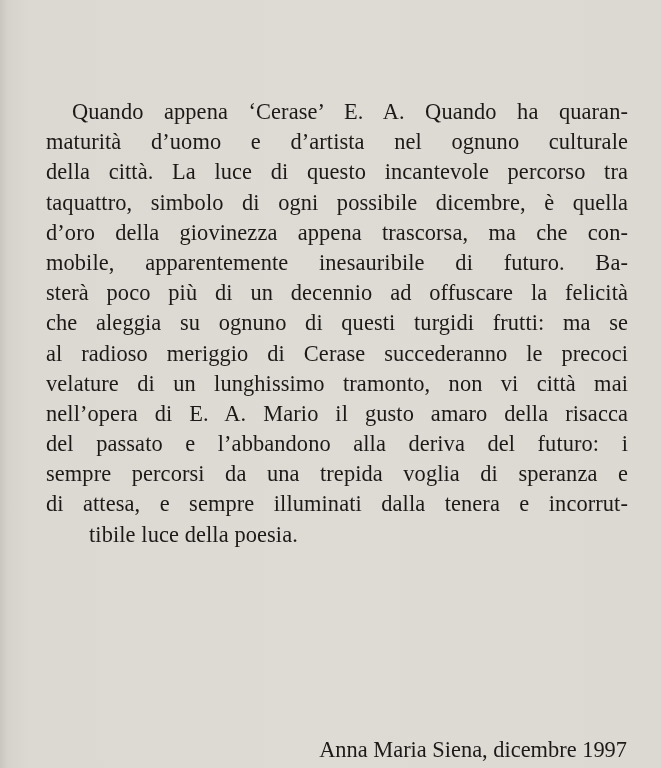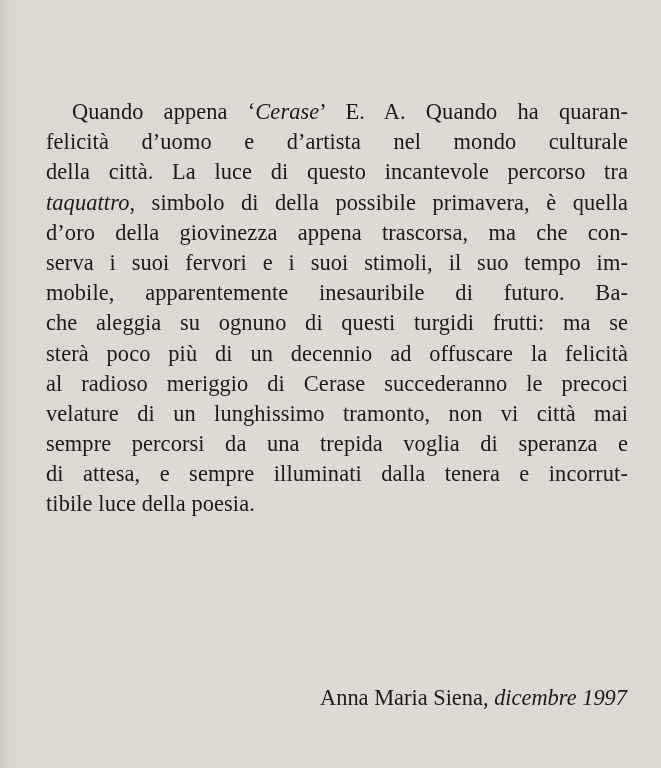--- a/index.html
+++ b/index.html
@@ -40,51 +40,52 @@
       text-align: justify;
       text-align-last: justify;
       letter-spacing: 0.1px;
       font-family: "Liberation Serif", "DejaVu Serif", serif;
     }
     .line.first {
       padding-left: 26px;
     }
     .line.last {
       text-align-last: left;
+      margin-left: 43px;
     }
     .it {
-      font-style: italic;
     }
     .signature {
       position: absolute;
       right: 34px;
-      top: 683px;
+      top: 735px;
       font-size: 22.4px;
       line-height: 30px;
       white-space: nowrap;
       font-family: "Liberation Serif", "DejaVu Serif", serif;
       margin-left: 12px;
     }
   </style>
 </head>
 <body>
 
 <div class="page">
   <div class="text-block" id="text-block">
       <span class="line first"><span>Quando appena ‘</span><span class="it">Cerase</span><span>’ E. A. Quando ha quaran-</span></span>
-      <span class="line"><span>felicità d’uomo e d’artista nel mondo culturale</span></span>
+      <span class="line"><span>maturità d’uomo e d’artista nel ognuno culturale</span></span>
       <span class="line"><span>della città. La luce di questo incantevole percorso tra</span></span>
-      <span class="line"><span class="it">taquattro</span><span>, simbolo di della possibile primavera, è quella</span></span>
+      <span class="line"><span class="it">taquattro</span><span>, simbolo di ogni possibile dicembre, è quella</span></span>
       <span class="line"><span>d’oro della giovinezza appena trascorsa, ma che con-</span></span>
-      <span class="line"><span>serva i suoi fervori e i suoi stimoli, il suo tempo im-</span></span>
       <span class="line"><span>mobile, apparentemente inesauribile di futuro. Ba-</span></span>
+      <span class="line"><span>sterà poco più di un decennio ad offuscare la felicità</span></span>
       <span class="line"><span>che aleggia su ognuno di questi turgidi frutti: ma se</span></span>
-      <span class="line"><span>sterà poco più di un decennio ad offuscare la felicità</span></span>
       <span class="line"><span>al radioso meriggio di Cerase succederanno le precoci</span></span>
       <span class="line"><span>velature di un lunghissimo tramonto, non vi città mai</span></span>
+      <span class="line"><span>nell’opera di E. A. Mario il gusto amaro della risacca</span></span>
+      <span class="line"><span>del passato e l’abbandono alla deriva del futuro: i</span></span>
       <span class="line"><span>sempre percorsi da una trepida voglia di speranza e</span></span>
       <span class="line"><span>di attesa, e sempre illuminati dalla tenera e incorrut-</span></span>
       <span class="line last"><span>tibile luce della poesia.</span></span>
     </div>
   <div class="signature">
     <span>Anna Maria Siena, </span><span class="it">dicembre 1997</span>
   </div>
 </div>
 
 </body></html>

